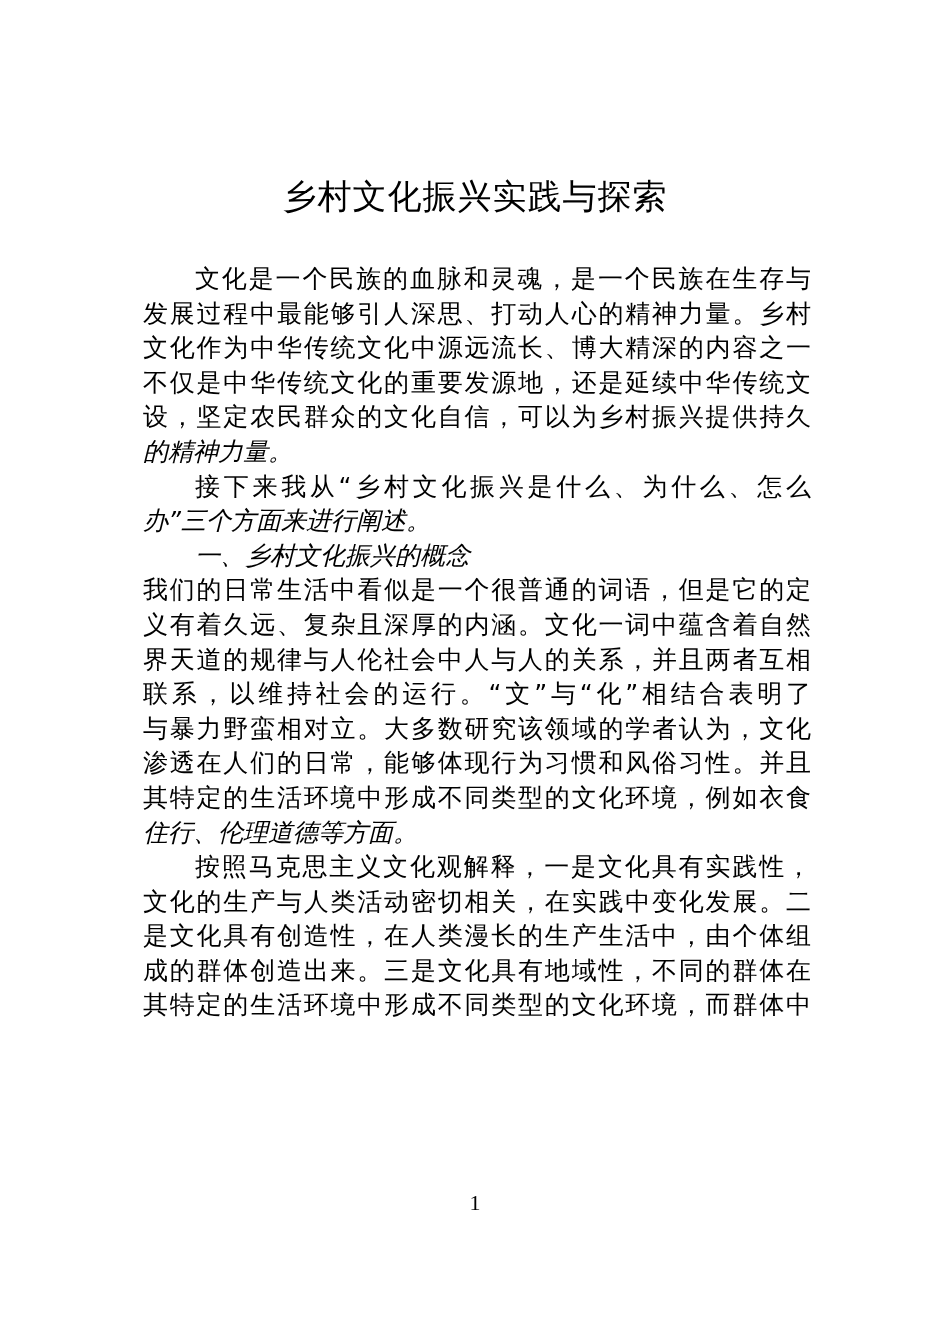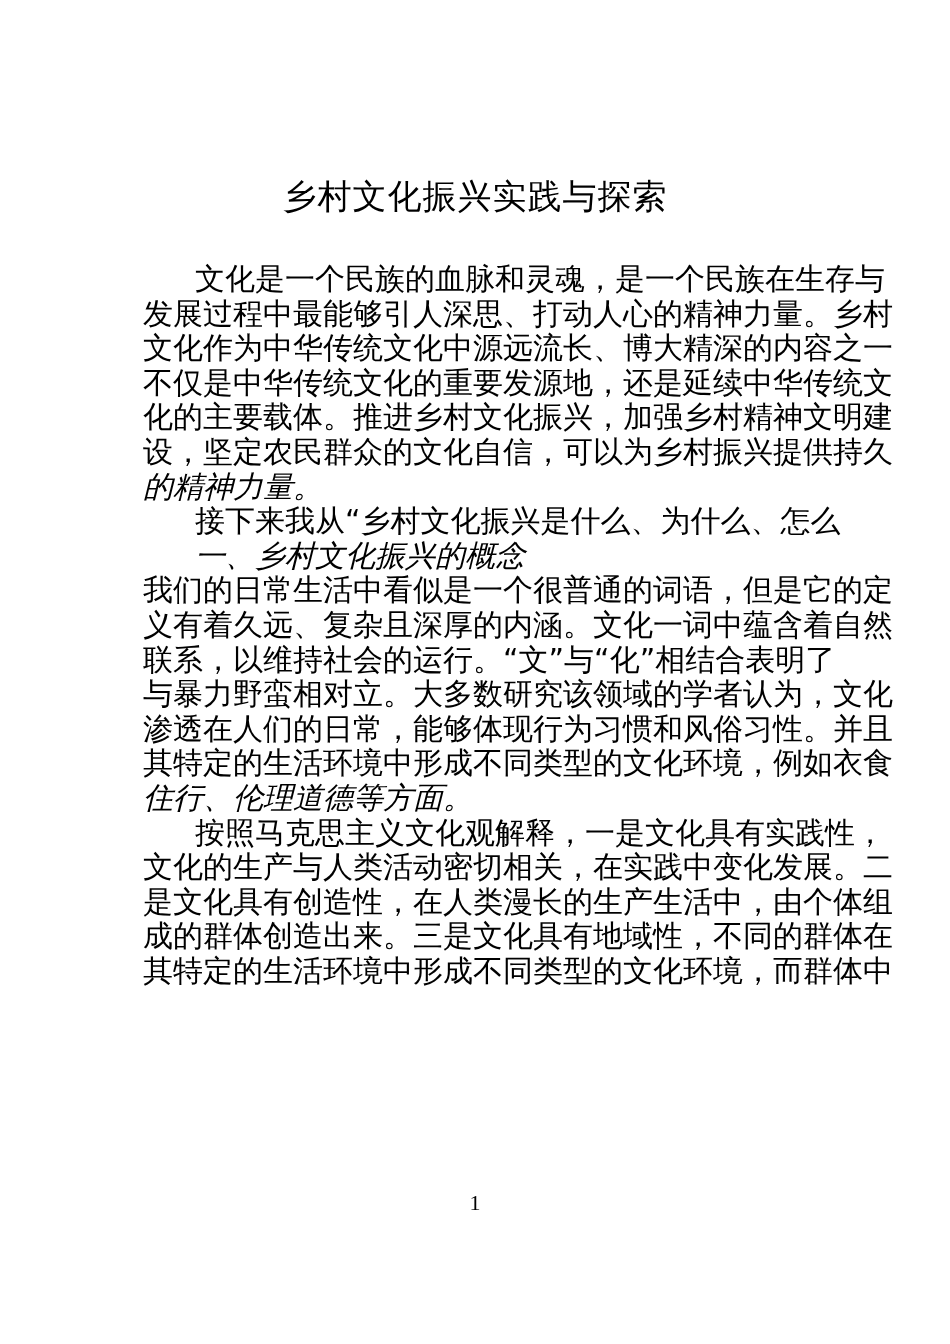--- a/index.html
+++ b/index.html
@@ -2,45 +2,46 @@
 <html><head>
 <meta charset="utf-8">
 <style>
   html, body { margin: 0; padding: 0; background: #ffffff; }
   body { width: 950px; height: 1344px; position: relative; overflow: hidden;
          font-family: "DejaVu Sans", "Liberation Sans", sans-serif; color: #000; }
   .page { position: absolute; left: 0; top: 0; width: 950px; height: 1331px; background: #fff; border-radius: 30px; }
   .title { position: absolute; left: 0; width: 950px; top: 172px; text-align: center;
            font-size: 34px; line-height: 48px; letter-spacing: 1px; }
   .body-text { position: absolute; left: 143px; top: 262px; width: 668px; }
-  .line { height: 34.6px; line-height: 34.6px; font-size: 30px; white-space: nowrap;
+  .line { height: 34.6px; line-height: 34.6px; font-size: 25px; white-space: nowrap;
           text-align: justify; text-align-last: justify; }
   .line.last { text-align-last: left; font-style: italic; }
   .line.indent { padding-left: 52px; }
   .page-number { position: absolute; left: 0; width: 950px; top: 1188px; text-align: center;
                  font-family: "Liberation Serif", "DejaVu Serif", serif; font-size: 22px; line-height: 30px; }
 </style>
 </head>
 <body>
 
 <div class="page">
   <div class="title">乡村文化振兴实践与探索</div>
 
   <div class="body-text">
     <div class="line indent">文化是一个民族的血脉和灵魂，是一个民族在生存与</div>
     <div class="line">发展过程中最能够引人深思、打动人心的精神力量。乡村</div>
     <div class="line">文化作为中华传统文化中源远流长、博大精深的内容之一</div>
     <div class="line">不仅是中华传统文化的重要发源地，还是延续中华传统文</div>
-    <div class="line">化的主要载体。推进乡村文化振兴，加强乡村精神文明建</div>
     <div class="line">设，坚定农民群众的文化自信，可以为乡村振兴提供持久</div>
     <div class="line last">的精神力量。</div>
     <div class="line indent">接下来我从“乡村文化振兴是什么、为什么、怎么</div>
+    <div class="line last">办”三个方面来进行阐述。</div>
     <div class="line indent last">一、乡村文化振兴的概念</div>
     <div class="line">我们的日常生活中看似是一个很普通的词语，但是它的定</div>
     <div class="line">义有着久远、复杂且深厚的内涵。文化一词中蕴含着自然</div>
+    <div class="line">界天道的规律与人伦社会中人与人的关系，并且两者互相</div>
     <div class="line">联系，以维持社会的运行。“文”与“化”相结合表明了</div>
     <div class="line">与暴力野蛮相对立。大多数研究该领域的学者认为，文化</div>
     <div class="line">渗透在人们的日常，能够体现行为习惯和风俗习性。并且</div>
     <div class="line">其特定的生活环境中形成不同类型的文化环境，例如衣食</div>
     <div class="line last">住行、伦理道德等方面。</div>
     <div class="line indent">按照马克思主义文化观解释，一是文化具有实践性，</div>
     <div class="line">文化的生产与人类活动密切相关，在实践中变化发展。二</div>
     <div class="line">是文化具有创造性，在人类漫长的生产生活中，由个体组</div>
     <div class="line">成的群体创造出来。三是文化具有地域性，不同的群体在</div>
     <div class="line">其特定的生活环境中形成不同类型的文化环境，而群体中</div>

